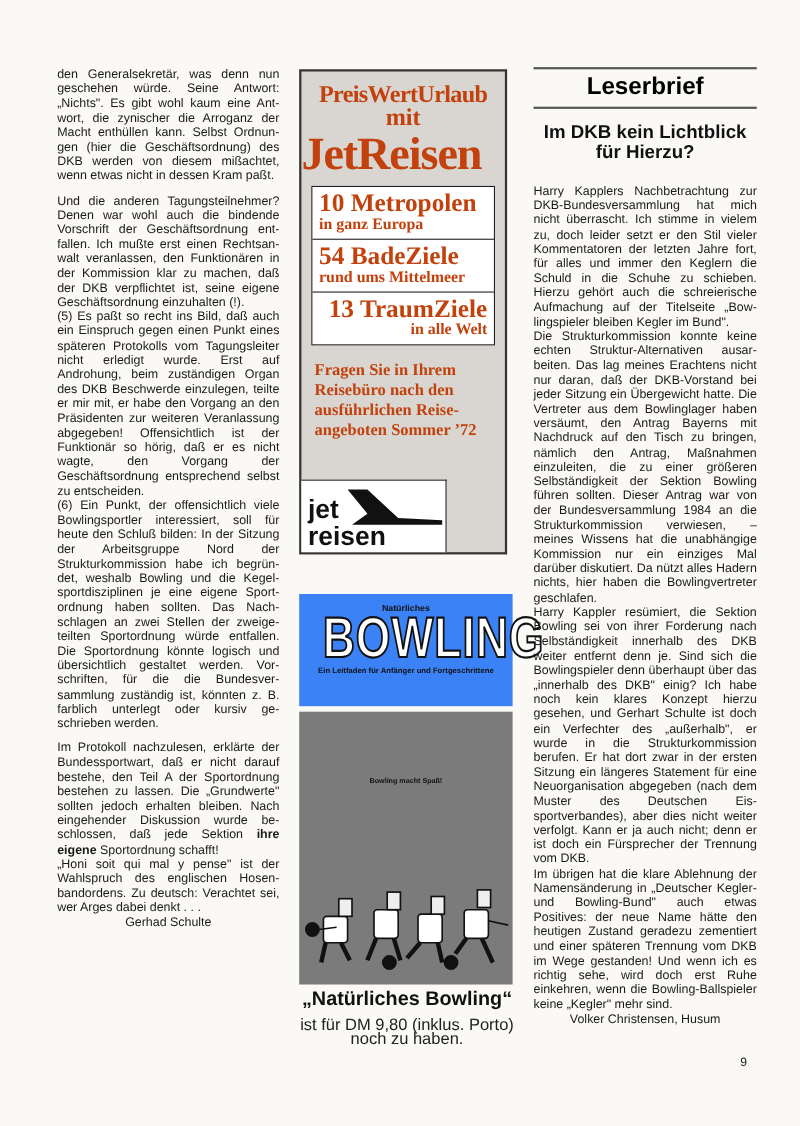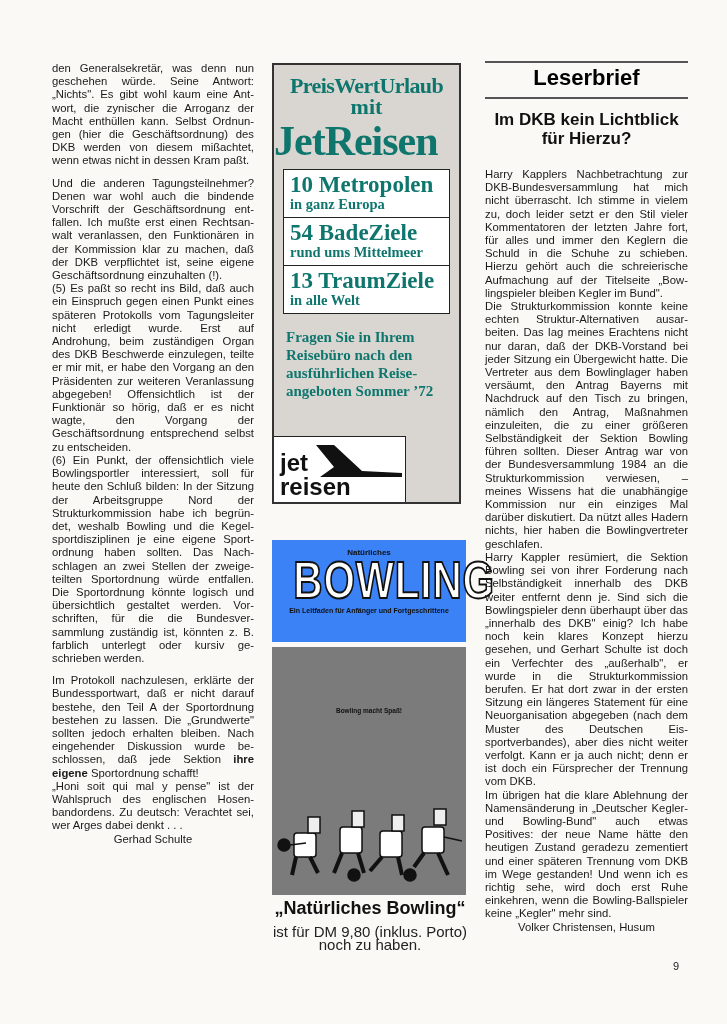--- a/index.html
+++ b/index.html
@@ -13,28 +13,28 @@
   .col p { margin: 0; hyphens: manual; }
   .col p.gap { margin-top: 9px; }
   .sig { text-align: center; margin: 0; }
   #col1 { left: 52px; top: 62px; width: 202px; }
   #col3 { left: 485px; top: 168px; width: 203px; }
 
   
   #ad {
     position: absolute; left: 272px; top: 63px; width: 189px; height: 441px;
     background: #d9d6d1; border: 2px solid #333; box-sizing: border-box;
-    font-family: "Liberation Serif", serif; color: #0f766e;
+    font-family: "Liberation Serif", serif; color: #c2410c;
   }
   #ad .h1 { text-align: center; font-weight: bold; font-size: 22px; line-height: 22px; margin-top: 10px; letter-spacing: -0.6px; }
   #ad .h2 { text-align: center; font-weight: bold; font-size: 22px; line-height: 20px; }
   #ad .h3 { text-align: left; font-weight: bold; font-size: 42px; line-height: 44px; letter-spacing: -1px; margin-top: 2px; }
   #ad .boxes { margin: 6px 9px 0 9px; border: 1.5px solid #222; background: #fff; }
   #ad .box { padding: 2px 6px 5px 6px; border-bottom: 1.5px solid #222; }
-  #ad .box:last-child { border-bottom: none; }
+  #ad .box:last-child { border-bottom: none; text-align: right; }
   #ad .box .big { font-weight: bold; font-size: 23px; line-height: 25px; }
   #ad .box .small { font-weight: bold; font-size: 14.5px; line-height: 15px; }
   #ad .cta { font-weight: bold; font-size: 15px; line-height: 18px; padding: 14px 10px 0 12px; }
   #ad .logo {
     position: absolute; left: 0; bottom: 0; width: 131px; height: 65px;
     background: #fff; border-top: 1.5px solid #222; border-right: 1.5px solid #222;
   }
 
   
   #book-top {

